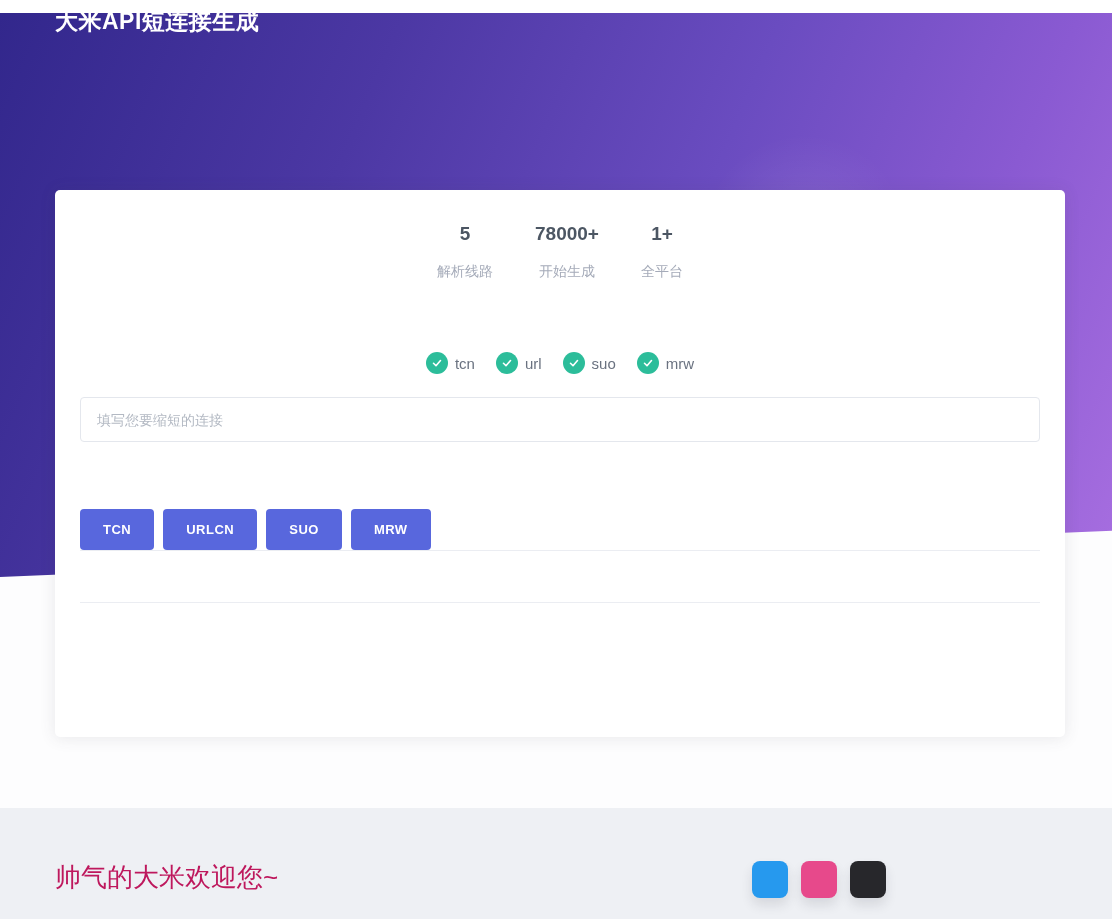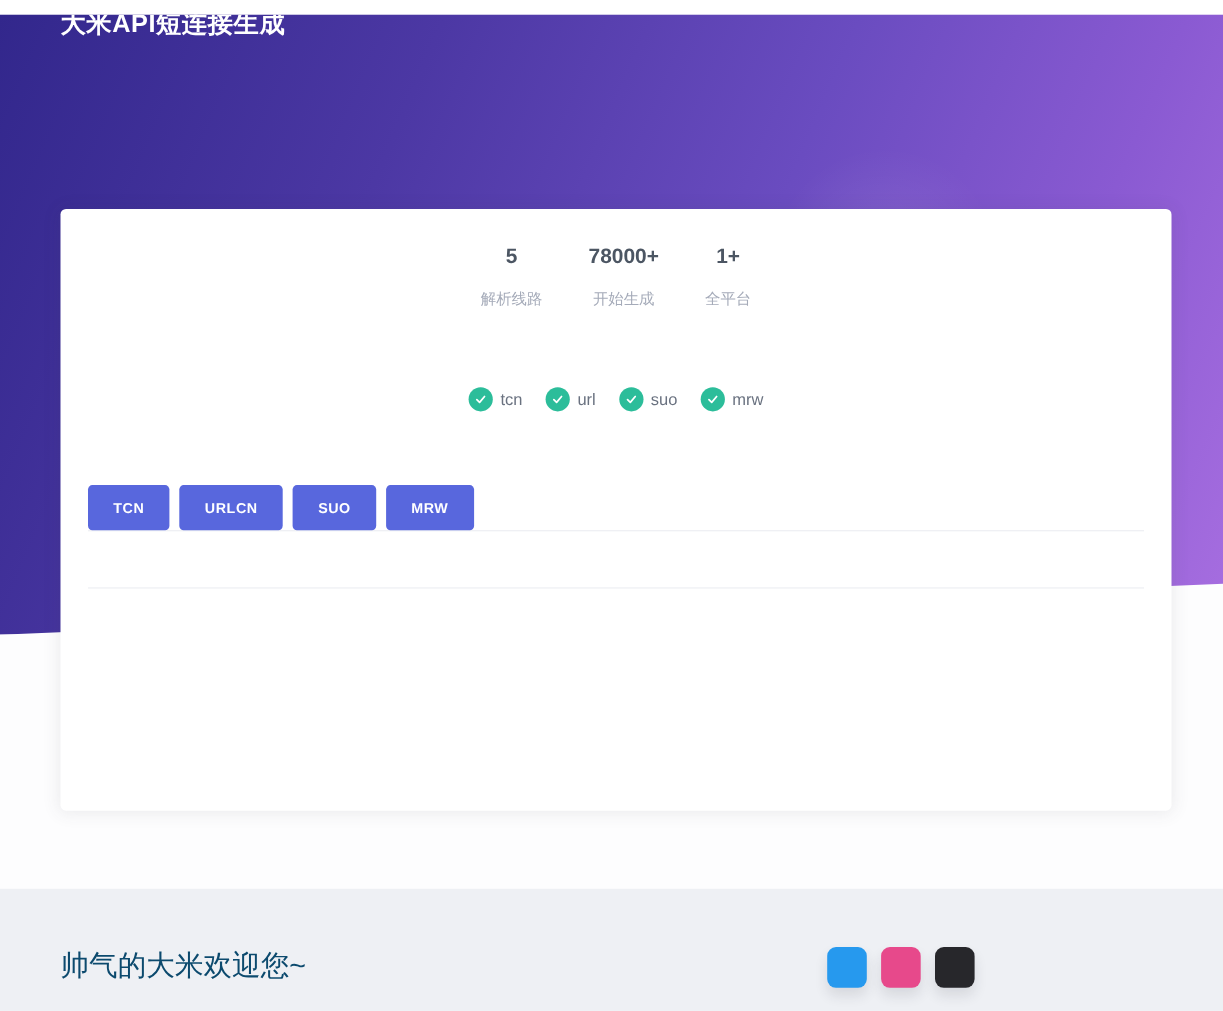--- a/index.html
+++ b/index.html
@@ -102,21 +102,21 @@
 
   .card-divider { margin: 51px 25px 0 25px; border-top: 1px solid #ebedf2; height: 0; }
 
   
   .footer {
     position: absolute; left: 0; top: 808px; width: 100%; height: 111px;
     background: #eef0f4; z-index: 2;
   }
   .footer-welcome {
     position: absolute; left: 55px; top: 52px;
-    font-size: 26px; font-weight: 300; color: #0c4a6e;
+    font-size: 26px; font-weight: 300; color: #be185d;
   }
   .social-row {
     position: absolute; left: 752px; top: 53px;
     display: flex; gap: 13px;
   }
   .social-square {
     width: 36px; height: 37px; border-radius: 8px;
     box-shadow: 0 7px 12px rgba(40,40,60,0.12);
     cursor: pointer; display: block;
   }
@@ -175,20 +175,23 @@
     <div class="service">
       <span class="check-circle">
         <svg viewBox="0 0 24 24">
             <path d="M5 12.5l5 5 9-10.5" stroke="#ffffff" stroke-width="3.2" fill="none" stroke-linecap="round" stroke-linejoin="round"></path>
           </svg>
       </span>
       <span class="service-label">mrw</span>
     </div>
   </div>
 
+  <div class="input-row">
+    <input class="url-input" type="text" placeholder="填写您要缩短的连接" style="">
+  </div>
 
 
   <div class="tabs">
     <button class="tab-btn">TCN</button>
     <button class="tab-btn">URLCN</button>
     <button class="tab-btn">SUO</button>
     <button class="tab-btn">MRW</button>
   </div>
 
   <div class="card-divider"></div>

